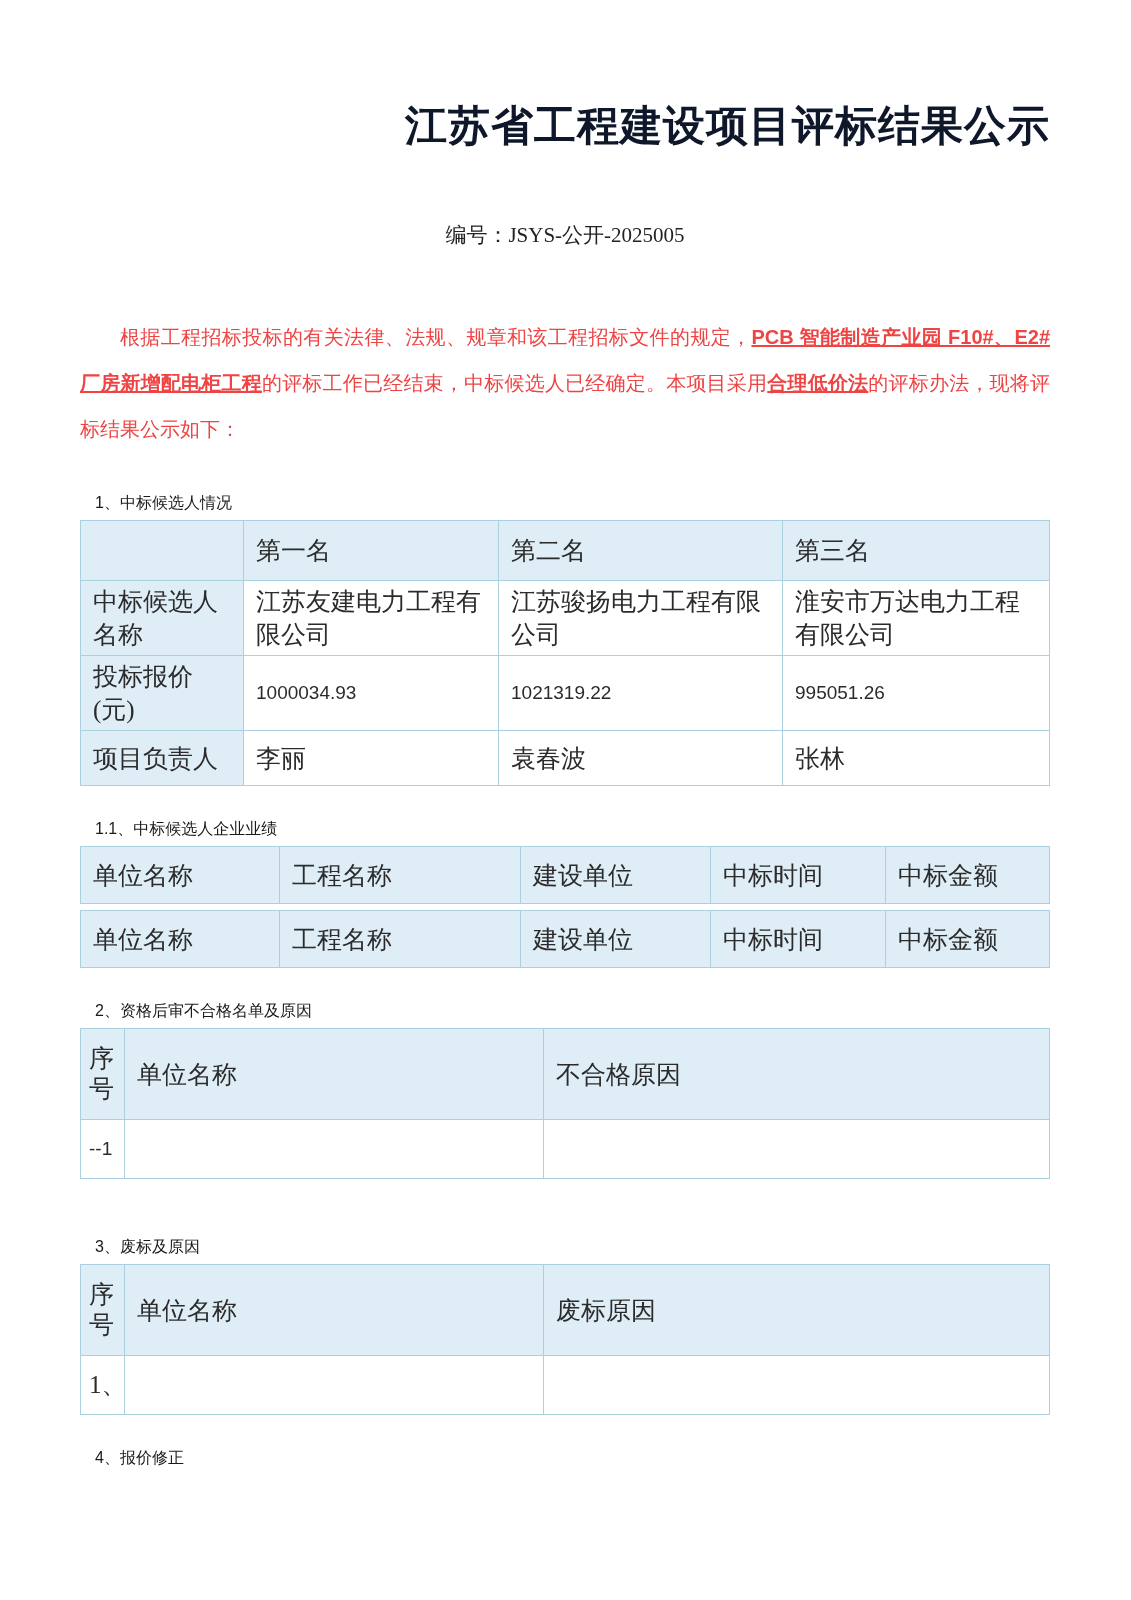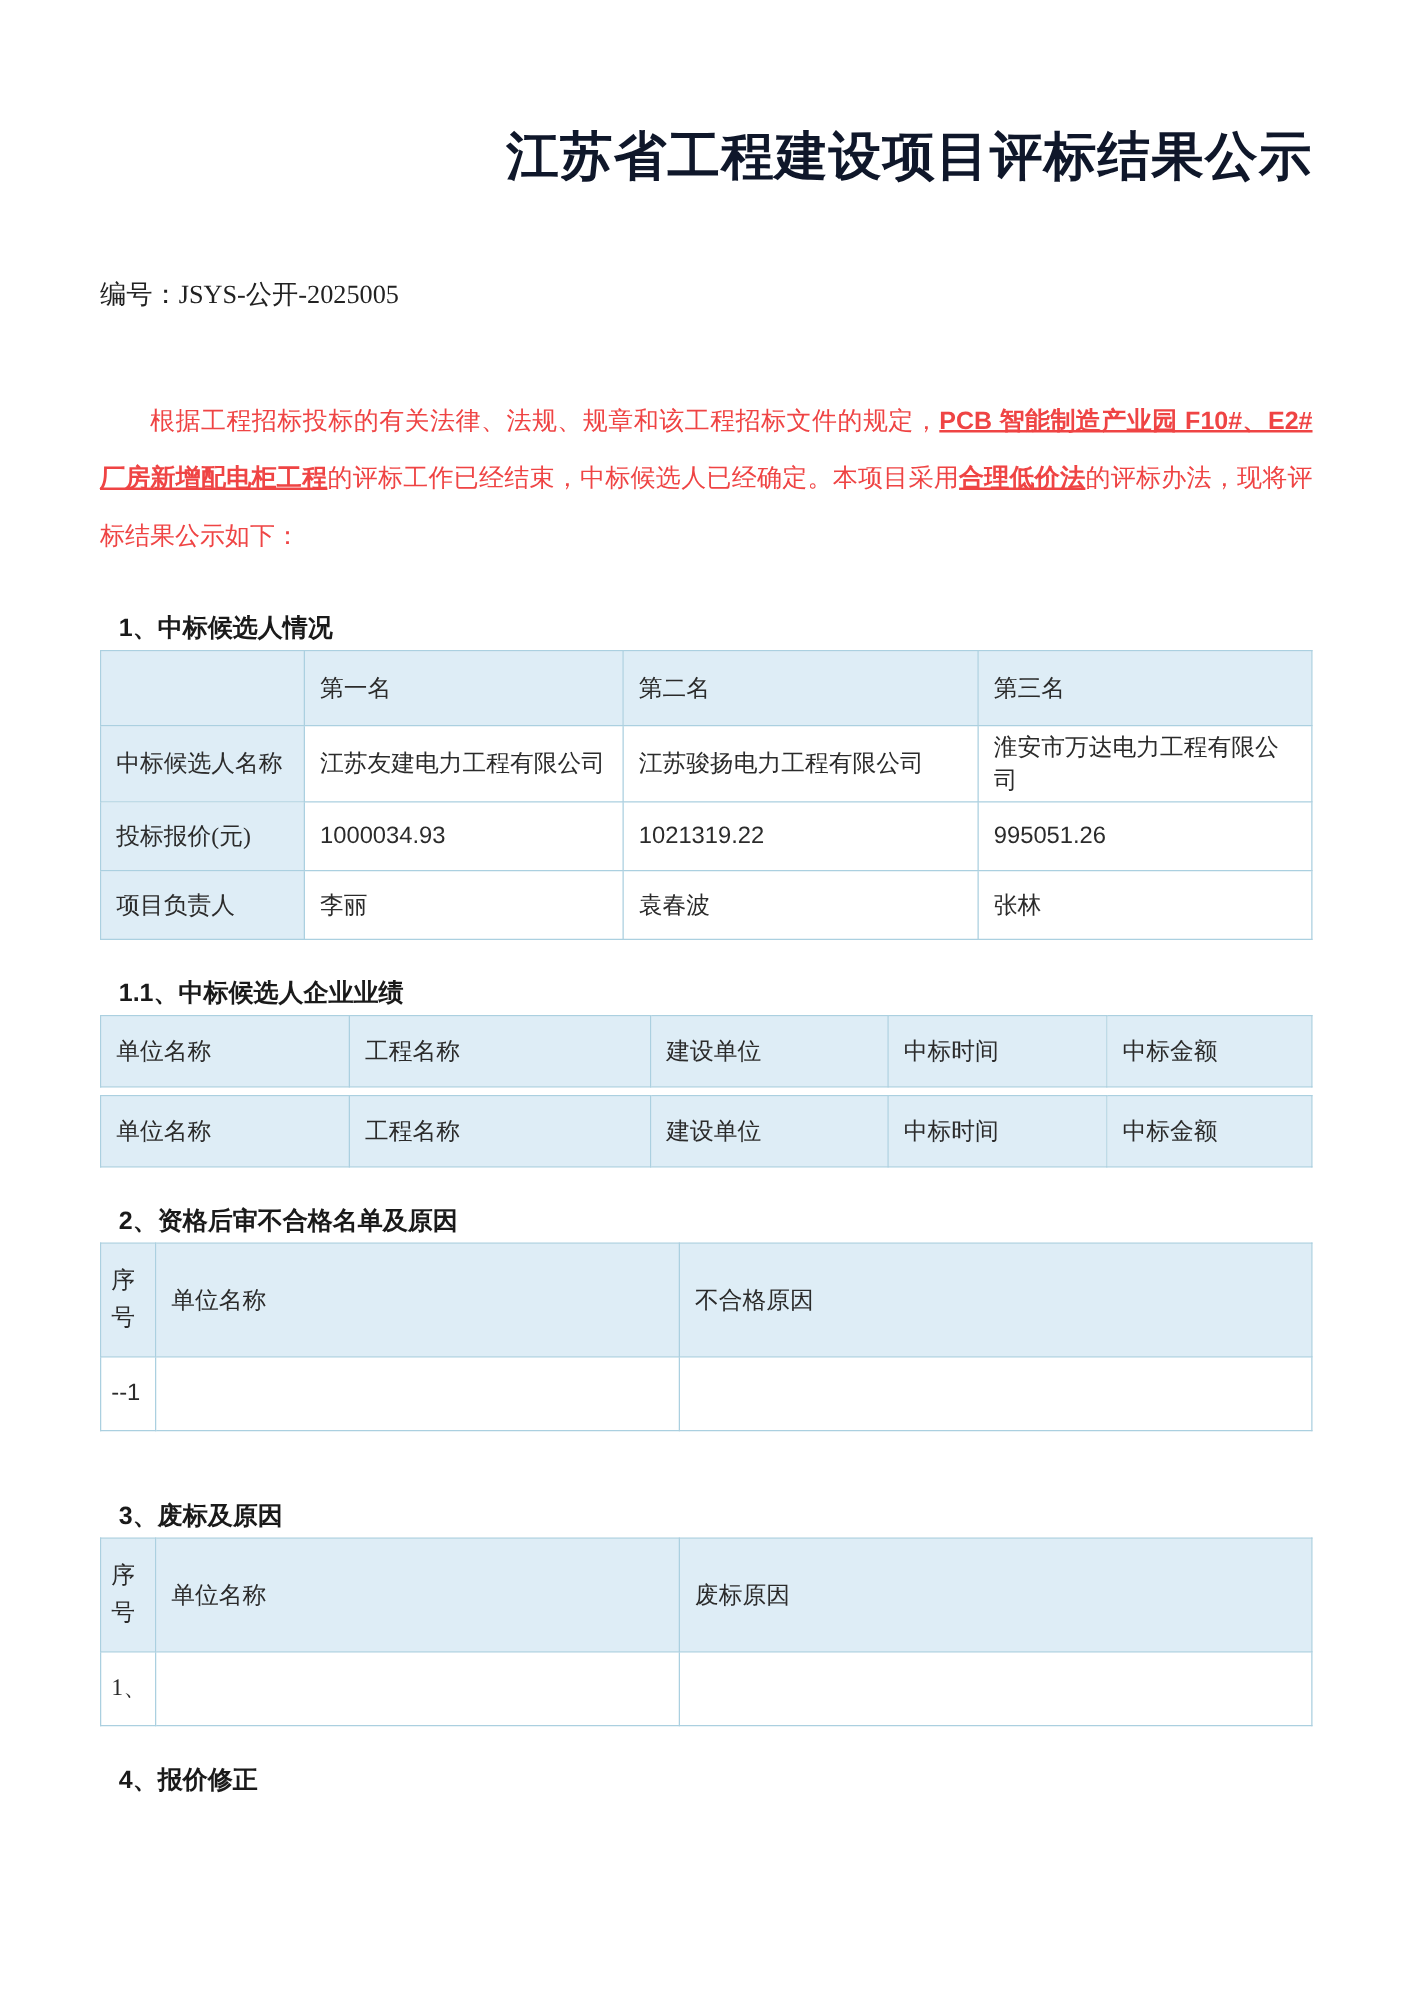--- a/index.html
+++ b/index.html
@@ -7,44 +7,44 @@
     width:1131px;height:1600px;background:#ffffff;overflow:hidden;
     font-family:"Liberation Serif","DejaVu Serif",serif;
     color:#1f1f1f;
   }
   .page{width:970px;margin:0 auto 0 80px;}
   .doc-title{
     margin-top:96px;text-align:right;font-size:42px;font-weight:bold;
     line-height:60px;letter-spacing:1px;color:#0f172a;
   }
   .doc-number{
-    margin-top:64px;text-align:left;font-size:21px;line-height:30px;color:#222;
+    margin-top:64px;text-align:center;font-size:21px;line-height:30px;color:#222;
   }
   .intro{
     margin-top:64px;font-size:20px;line-height:46px;text-align:justify;
     text-indent:2em;color:#ef4444;
   }
   .intro .bold-u{
     font-family:"Liberation Sans","DejaVu Sans",sans-serif;
     font-weight:bold;text-decoration:underline;
   }
   .sec-heading{
     font-family:"Liberation Sans","DejaVu Sans",sans-serif;
-    font-weight:bold;font-size:20px;line-height:22px;color:#1a1a1a;
+    font-weight:normal;font-size:16px;line-height:22px;color:#1a1a1a;
     padding-left:15px;
   }
   .mt-sec1{margin-top:40px;}
   .mt-std{margin-top:32px;}
   .mt-big{margin-top:57px;}
   table{
     border-collapse:collapse;width:970px;table-layout:fixed;
     margin-top:6px;
   }
   td{
-    border:1px solid #abd0e0;font-size:19px;color:#2b2b2b;
+    border:1px solid #abd0e0;font-size:25px;color:#2b2b2b;
     padding:4px 12px;vertical-align:middle;text-align:left;
     overflow:hidden;
   }
   td.fill{background:#deedf6;}
   .t-candidates td{height:46px;}
   .t-candidates tr.hdr td{height:51px;}
   .t-perf td{height:48px;}
   .t-reason tr.hdr td{height:82px;}
   .t-reason tr.data td{height:50px;}
   .t-reason td.no-col{padding:0 8px;line-height:30px;}

